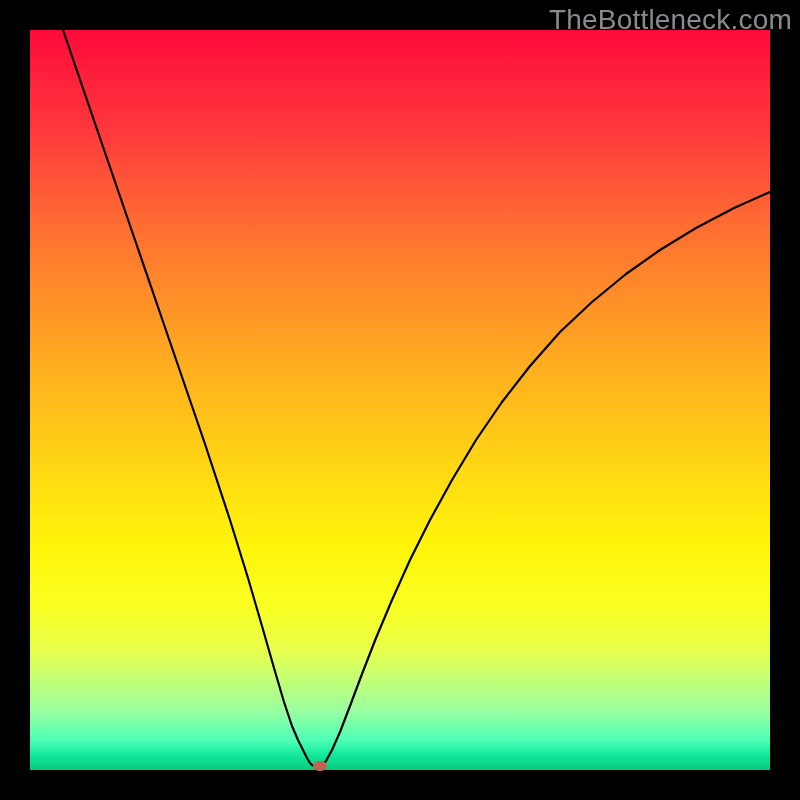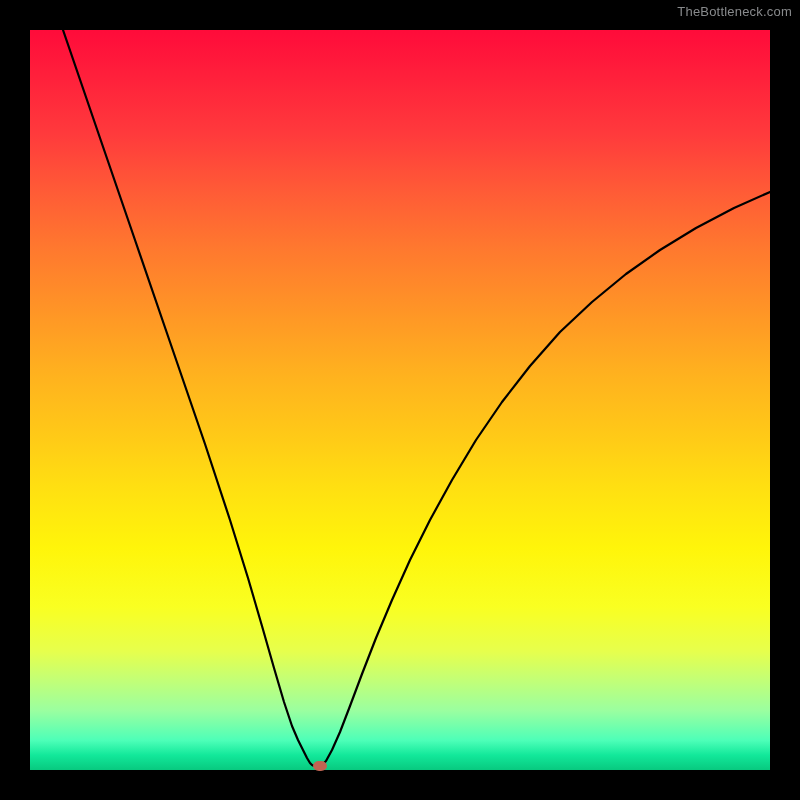--- a/index.html
+++ b/index.html
@@ -65,21 +65,21 @@
     width: 14px;
     height: 10px;
     border-radius: 6px / 5px;
     background: #c06452;
     transform: translate(-50%, -50%);
   }
   .watermark {
     position: absolute;
     top: 4px;
     right: 8px;
-    font-size: 13px;
+    font-size: 28px;
     font-weight: 500;
     color: #888a8c;
     letter-spacing: 0.2px;
     user-select: none;
   }
 </style>
 </head>
 <body>
 
 <div class="frame">

